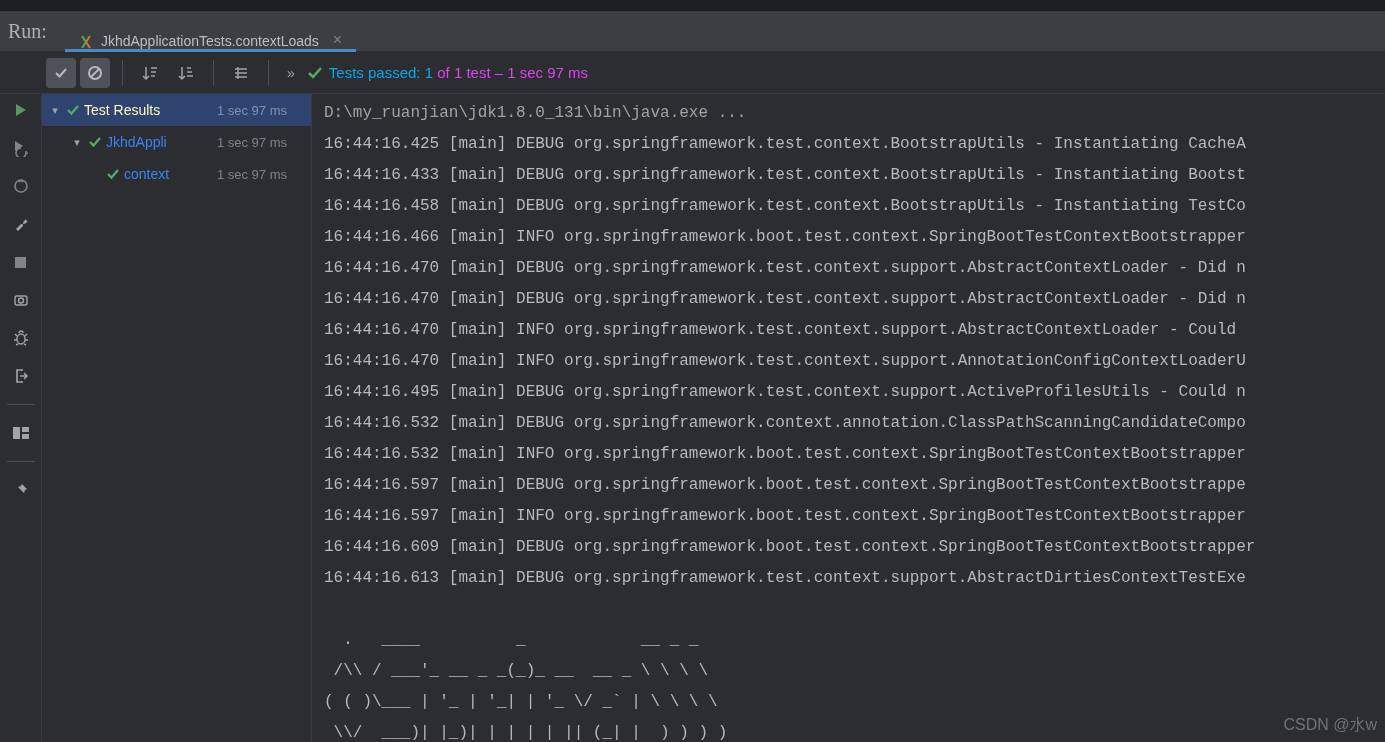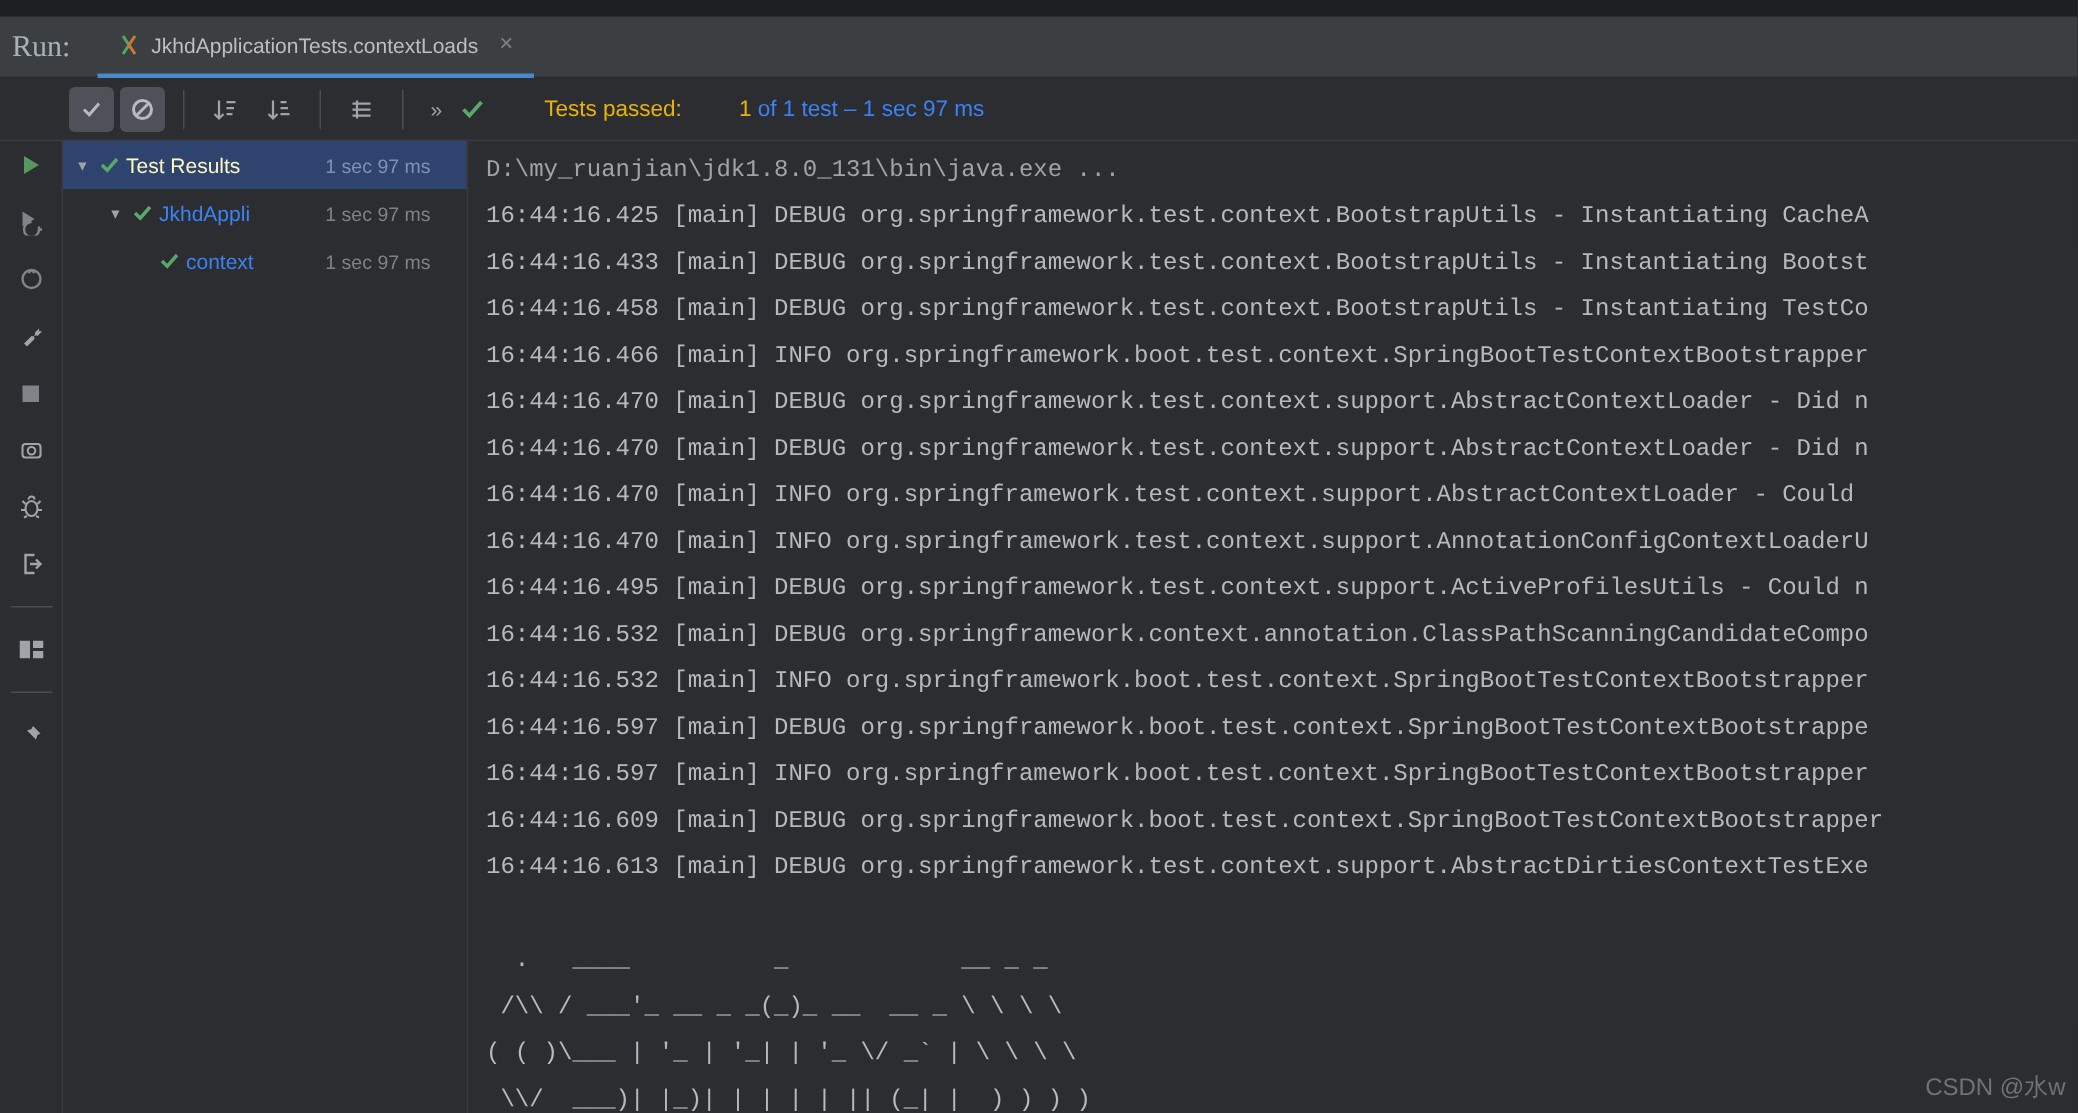--- a/index.html
+++ b/index.html
@@ -7,39 +7,39 @@
     background:#2b2d30; color:#bcbec4; font-family:"Segoe UI",Arial,sans-serif;
     font-size:13px; width:1385px; height:742px; overflow:hidden; position:relative;
   }
   .top-bar { height:12px; background:#1e1f22; border-bottom:1px solid #393b40; }
   .tab-bar {
     height:40px; background:#3c3f41; display:flex; align-items:center; padding-left:8px;
     border-bottom:1px solid #2b2d30;
   }
   .run-label { color:#a9b1b6; margin-right:18px; font-size:20px;font-family:Liberation Serif, serif; }
   .tab {
-    display:flex; align-items:center; gap:8px; padding:0 14px; height:40px;
+    display:flex; align-items:flex-end; gap:8px; padding:0 14px; height:40px;
     border-bottom:3px solid #4a88c7; color:#bcbec4; font-size:14px;
   }
   .tab .close { color:#808286; font-size:16px; margin-left:6px; }
   .toolbar {
     height:42px; background:#2b2d30; border-bottom:1px solid #393b40;
     display:flex; align-items:center; padding-left:46px; gap:6px;
   }
   .tb-group { display:flex; align-items:center; gap:4px; }
   .tb-btn {
     width:30px; height:30px; display:flex; align-items:center; justify-content:center;
     border-radius:4px; color:#a0a3a8;
   }
   .tb-btn.filled { background:#4e5157; }
   .tb-sep { width:1px; height:26px; background:#4a4d52; margin:0 6px; }
   .tb-chev { color:#a0a3a8; margin:0 6px; font-size:14px; }
   .test-status { display:flex; align-items:center; gap:6px; font-size:15px; }
-  .test-status .pass-text { color:#eab308;margin-left:34px; }
-  .test-status .dim { color:#3b82f6;text-align:right; }
+  .test-status .pass-text { color:#0ea5e9; }
+  .test-status .dim { color:#d946ef;text-align:right; }
   .body-area { display:flex; height:calc(100% - 94px); }
   .gutter {
     width:42px; background:#2b2d30; border-right:1px solid #393b40;
     display:flex; flex-direction:column; align-items:center; padding-top:4px; gap:14px;
   }
   .gut-btn { width:24px; height:24px; display:flex; align-items:center; justify-content:center; color:#9fa3a8; }
   .gut-sep { width:28px; height:1px; background:#4a4d52; margin:2px 0; }
   .tree {
     width:270px; background:#2b2d30; border-right:1px solid #393b40; font-size:14px;
   }

